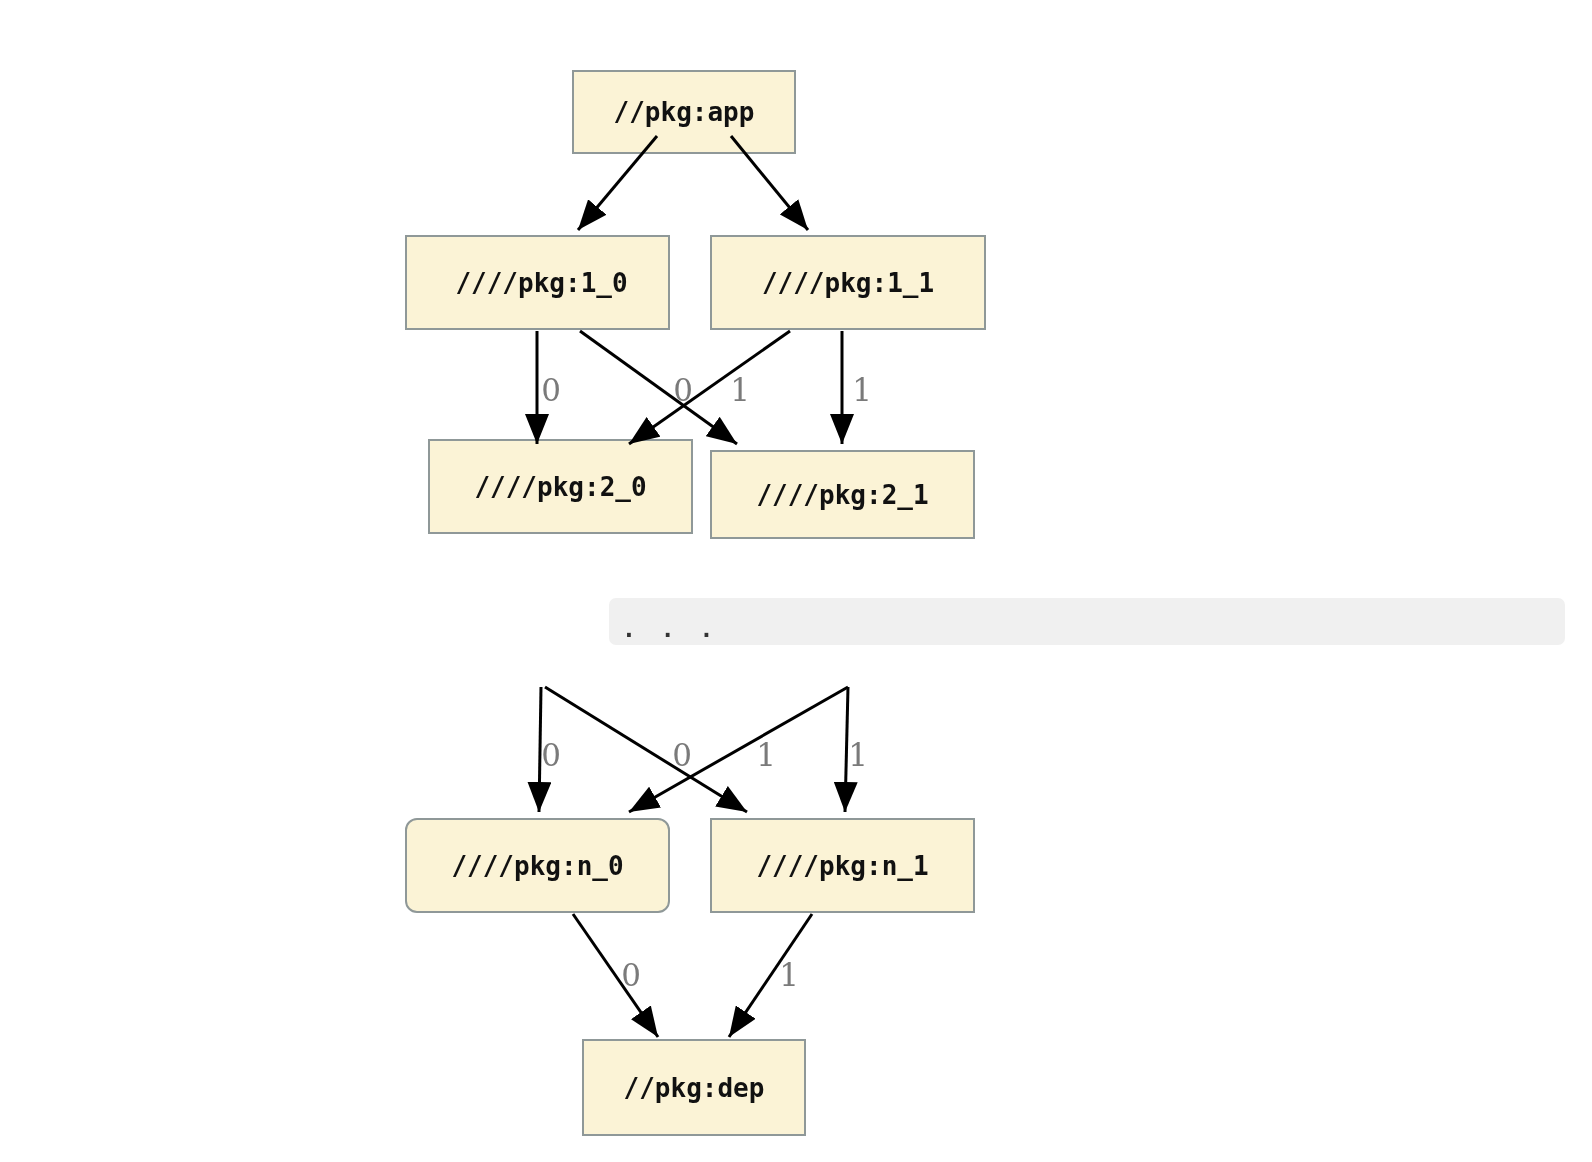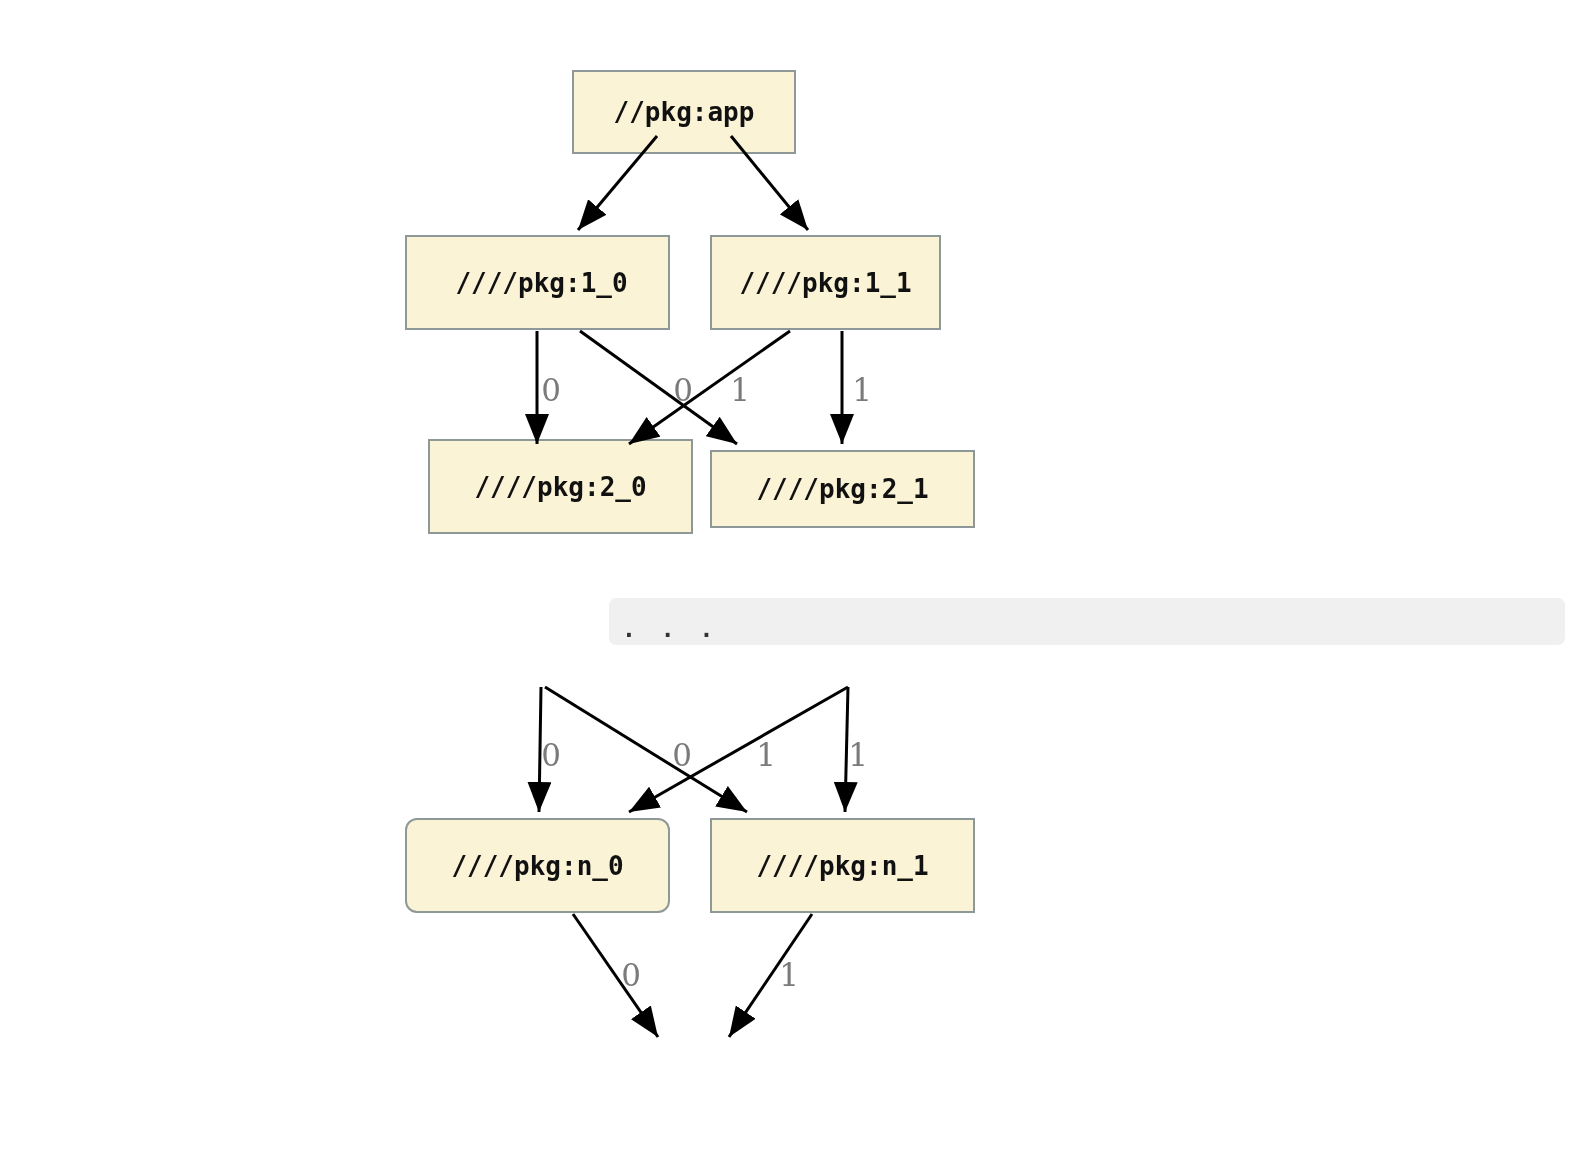--- a/index.html
+++ b/index.html
@@ -35,23 +35,23 @@
     z-index: 1;
     font-family: "DejaVu Sans Mono", "Liberation Mono", monospace;
     font-weight: bold;
     font-size: 26px;
     color: #111111;
     letter-spacing: 0px;
     white-space: pre;
   }
   .node-app  { left: 572px; top: 38px;   width: 224px; height: 84px; margin-top: 32px; }
   .node-1_0  { left: 405px; top: 235px;  width: 265px; height: 95px; padding-left: 8px; }
-  .node-1_1  { left: 710px; top: 235px;  width: 231px; height: 95px; }
+  .node-1_1  { left: 710px; top: 235px;  width: 276px; height: 95px; }
   .node-2_0  { left: 405px; top: 439px;  width: 265px; height: 95px; margin-left: 23px; }
-  .node-2_1  { left: 710px; top: 450px;  width: 265px; height: 78px; }
+  .node-2_1  { left: 710px; top: 450px;  width: 265px; height: 89px; }
   .node-n_0  { left: 405px; top: 818px;  width: 265px; height: 95px; border-radius: 12px; }
   .node-n_1  { left: 710px; top: 818px;  width: 265px; height: 95px; }
   .node-dep  { left: 582px; top: 1039px; width: 224px; height: 97px; }
   .ellipsis-band {
     position: absolute;
     left: 609px;
     top: 598px;
     width: 956px;
     height: 47px;
     box-sizing: border-box;
@@ -87,20 +87,21 @@
 
   <div class="ellipsis-band">. . .</div>
 
   <div class="node node-app">//pkg:app</div>
   <div class="node node-1_0">////pkg:1_0</div>
   <div class="node node-1_1">////pkg:1_1</div>
   <div class="node node-2_0">////pkg:2_0</div>
   <div class="node node-2_1">////pkg:2_1</div>
   <div class="node node-n_0">////pkg:n_0</div>
   <div class="node node-n_1">////pkg:n_1</div>
+  <div class="node node-dep">//pkg:dep</div>
 
   <svg id="edge-layer" viewBox="0 0 1592 1162" xmlns="http://www.w3.org/2000/svg">
     <defs>
       <marker id="arrow" viewBox="0 0 10 8" refX="10" refY="4" markerWidth="10" markerHeight="8" orient="auto" markerUnits="strokeWidth">
         <path d="M0,0 L10,4 L0,8 z" fill="#000000"></path>
       </marker>
     </defs>
 
     <line class="edge-line" x1="657" y1="136" x2="578" y2="230" marker-end="url(#arrow)"></line>
     <line class="edge-line" x1="731" y1="136" x2="808" y2="230" marker-end="url(#arrow)"></line>

